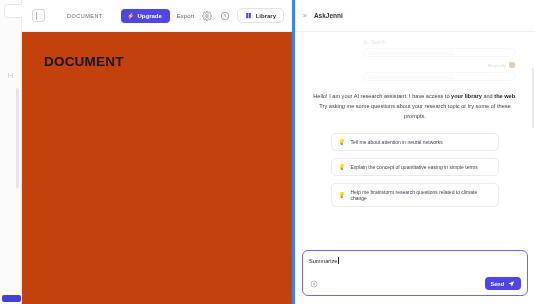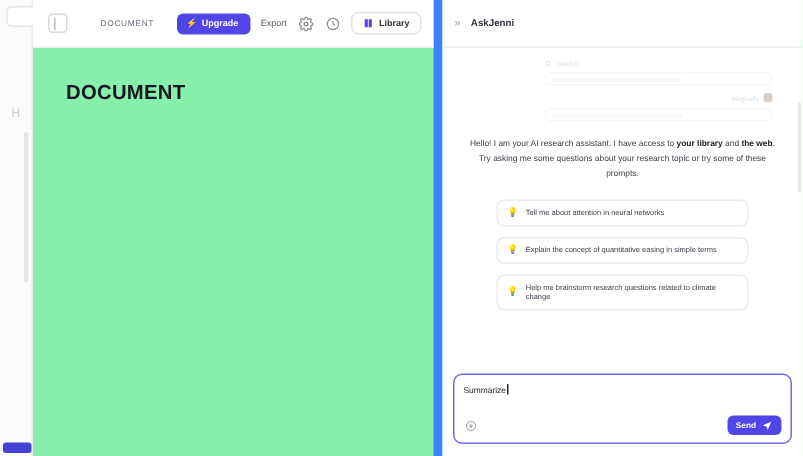--- a/index.html
+++ b/index.html
@@ -40,22 +40,22 @@
     position: absolute; bottom: 2px; left: 2px;
     width: 19px; height: 7px;
     background: #4540d6; border-radius: 2px;
   }
 
   
   .doc-col {
     flex: 1 1 auto;
     height: 304px;
     position: relative;
-    background: #86efac;
-    border-right: 6px solid #3b82f6;
+    background: #c2410c;
+    border-right: 3px solid #3b82f6;
     min-width: 0;
   }
   .topbar {
     height: 32px;
     display: flex; align-items: center;
     padding: 0 8px 0 10px;
     gap: 6px;
     border-bottom: 1px solid #f0f0f2;
     background: #fff;
   }

